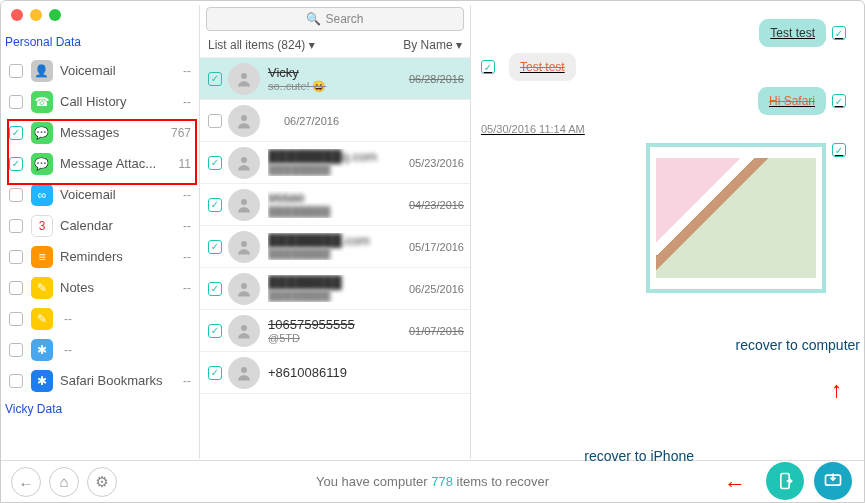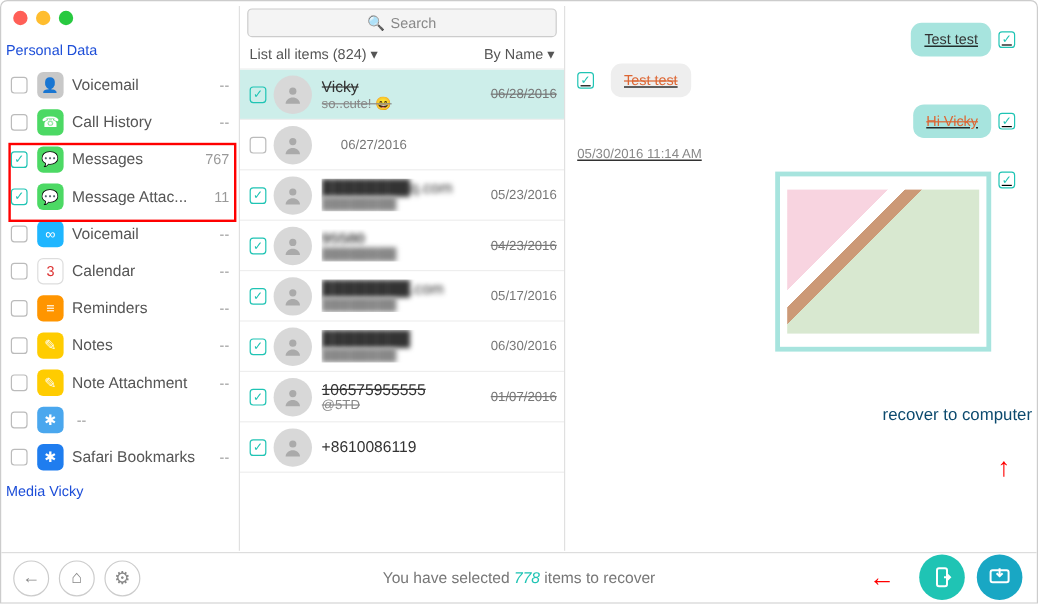--- a/index.html
+++ b/index.html
@@ -40,21 +40,21 @@
 .bubble.in{background:#eee;color:#333;}
 .bubble.out{background:#a7e4de;color:#333;}
 .bubble.del{color:#d63;text-decoration:line-through;}
 .ts{text-align:left;color:#888;font-size:11px;margin:8px 0;}
 .photo-frame{border:4px solid #a7e4de;width:180px;height:150px;margin-left:auto;display:flex;align-items:center;justify-content:center;}
 .photo-inner{width:160px;height:120px;background:linear-gradient(135deg,#f8d4e0 30%,#fff 30%,#fff 35%,#c97 35%,#c97 40%,#d8e8d0 40%);position:relative;}
 .callout{position:absolute;font-size:14px;color:#0c4a6e;font-weight:500;}
 .footer{position:absolute;bottom:0;left:0;right:0;height:42px;border-top:1px solid #ddd;display:flex;align-items:center;padding:0 10px;}
 .circ-btn{width:30px;height:30px;border:1px solid #ccc;border-radius:50%;display:flex;align-items:center;justify-content:center;color:#888;margin-right:8px;font-size:15px;cursor:pointer}
 .status{position:absolute;left:50%;transform:translateX(-50%);font-size:13px;color:#777;}
-.status .num{color:#1fc4b4;font-style:italic;}
+.status .num{color:#1fc4b4;}
 .big-btn{width:38px;height:38px;border-radius:50%;display:flex;align-items:center;justify-content:center;color:#fff;margin-left:10px;cursor:pointer;position:absolute}
 .big-btn svg{width:20px;height:20px;fill:none;stroke:#fff;stroke-width:2;}
 .arrow-red{color:red;font-size:22px;font-weight:bold;position:absolute;}
 </style>
 </head>
 <body>
 
 <div class="traffic">
   <div class="dot red"></div>
   <div class="dot yellow"></div>
@@ -110,36 +110,35 @@
         </div>
         <div class="cat">
           <span class="cb"></span>
           <span class="icon-box" style="background:#ffcc00;">✎</span>
           <span class="lbl">Notes</span>
           <span class="cnt">--</span>
         </div>
         <div class="cat">
           <span class="cb"></span>
           <span class="icon-box" style="background:#ffcc00;">✎</span>
-          <span class="lbl">Note Attachment</span>
           <span class="cnt">--</span>
         </div>
         <div class="cat">
           <span class="cb"></span>
           <span class="icon-box" style="background:#4aa7ee;">✱</span>
           <span class="cnt">--</span>
         </div>
         <div class="cat">
           <span class="cb"></span>
           <span class="icon-box" style="background:#1f7def;">✱</span>
           <span class="lbl">Safari Bookmarks</span>
           <span class="cnt">--</span>
         </div>
       </div>
-    <div class="section-title">Media Vicky</div>
+    <div class="section-title">Vicky Data</div>
   </div>
   <div class="hl-box"></div>
 
   <div class="center">
     <div class="search">
       <span>🔍</span>
       <span>Search</span>
     </div>
     <div class="sort-row">
       <span>List all items (824)  ▾</span>
@@ -217,21 +216,21 @@
           <span class="avatar">
             <svg viewBox="0 0 24 24">
               <circle cx="12" cy="8" r="4"></circle>
               <path d="M4 22c0-4 4-7 8-7s8 3 8 7"></path>
             </svg>
           </span>
           <span class="info">
             <div class="name blurred">████████</div>
             <div class="sub blurred">████████</div>
           </span>
-          <span class="date ">06/30/2016</span>
+          <span class="date ">06/25/2016</span>
         </div>
         <div class="row">
           <span class="cb on"></span>
           <span class="avatar">
             <svg viewBox="0 0 24 24">
               <circle cx="12" cy="8" r="4"></circle>
               <path d="M4 22c0-4 4-7 8-7s8 3 8 7"></path>
             </svg>
           </span>
           <span class="info">
@@ -260,21 +259,21 @@
   <div class="preview">
     <div class="msg-row right">
       <div class="bubble out">Test test</div>
       <div class="cb on"></div>
     </div>
     <div class="msg-row">
       <div class="cb on"></div>
       <div class="bubble in del">Test test</div>
     </div>
     <div class="msg-row right">
-      <div class="bubble out del">Hi Vicky</div>
+      <div class="bubble out del">Hi Safari</div>
       <div class="cb on"></div>
     </div>
     <div class="ts">05/30/2016 11:14 AM</div>
     <div class="msg-row right">
       <div class="photo-frame">
         <div class="photo-inner"></div>
       </div>
       <div class="cb on" style="align-self:flex-start"></div>
     </div>
 
@@ -282,23 +281,24 @@
     <div class="arrow-red" style="right:22px;bottom:56px;">↑</div>
   </div>
 </div>
 
 <div class="footer">
   <div class="circ-btn">←</div>
   <div class="circ-btn">⌂</div>
   <div class="circ-btn">⚙</div>
 
   <div class="status">
-    <span>You have selected </span><span class="num">778</span><span> items to recover</span>
-  </div>
-
+    <span>You have computer </span><span class="num">778</span><span> items to recover</span>
+  </div>
+
+  <div class="callout" style="right:170px;bottom:38px;">recover to iPhone</div>
   <div class="arrow-red" style="right:118px;bottom:8px;transform:rotate(0)">←</div>
 
   <div class="big-btn" style="background:#1fc4b4;right:60px;bottom:2px;">
     <svg viewBox="0 0 24 24">
         <rect x="7" y="3" width="10" height="18" rx="2"></rect>
         <line x1="14" y1="12" x2="20" y2="12"></line>
         <polyline points="17,9 20,12 17,15"></polyline>
       </svg>
   </div>
   <div class="big-btn" style="background:#19a7c4;right:12px;bottom:2px;">

